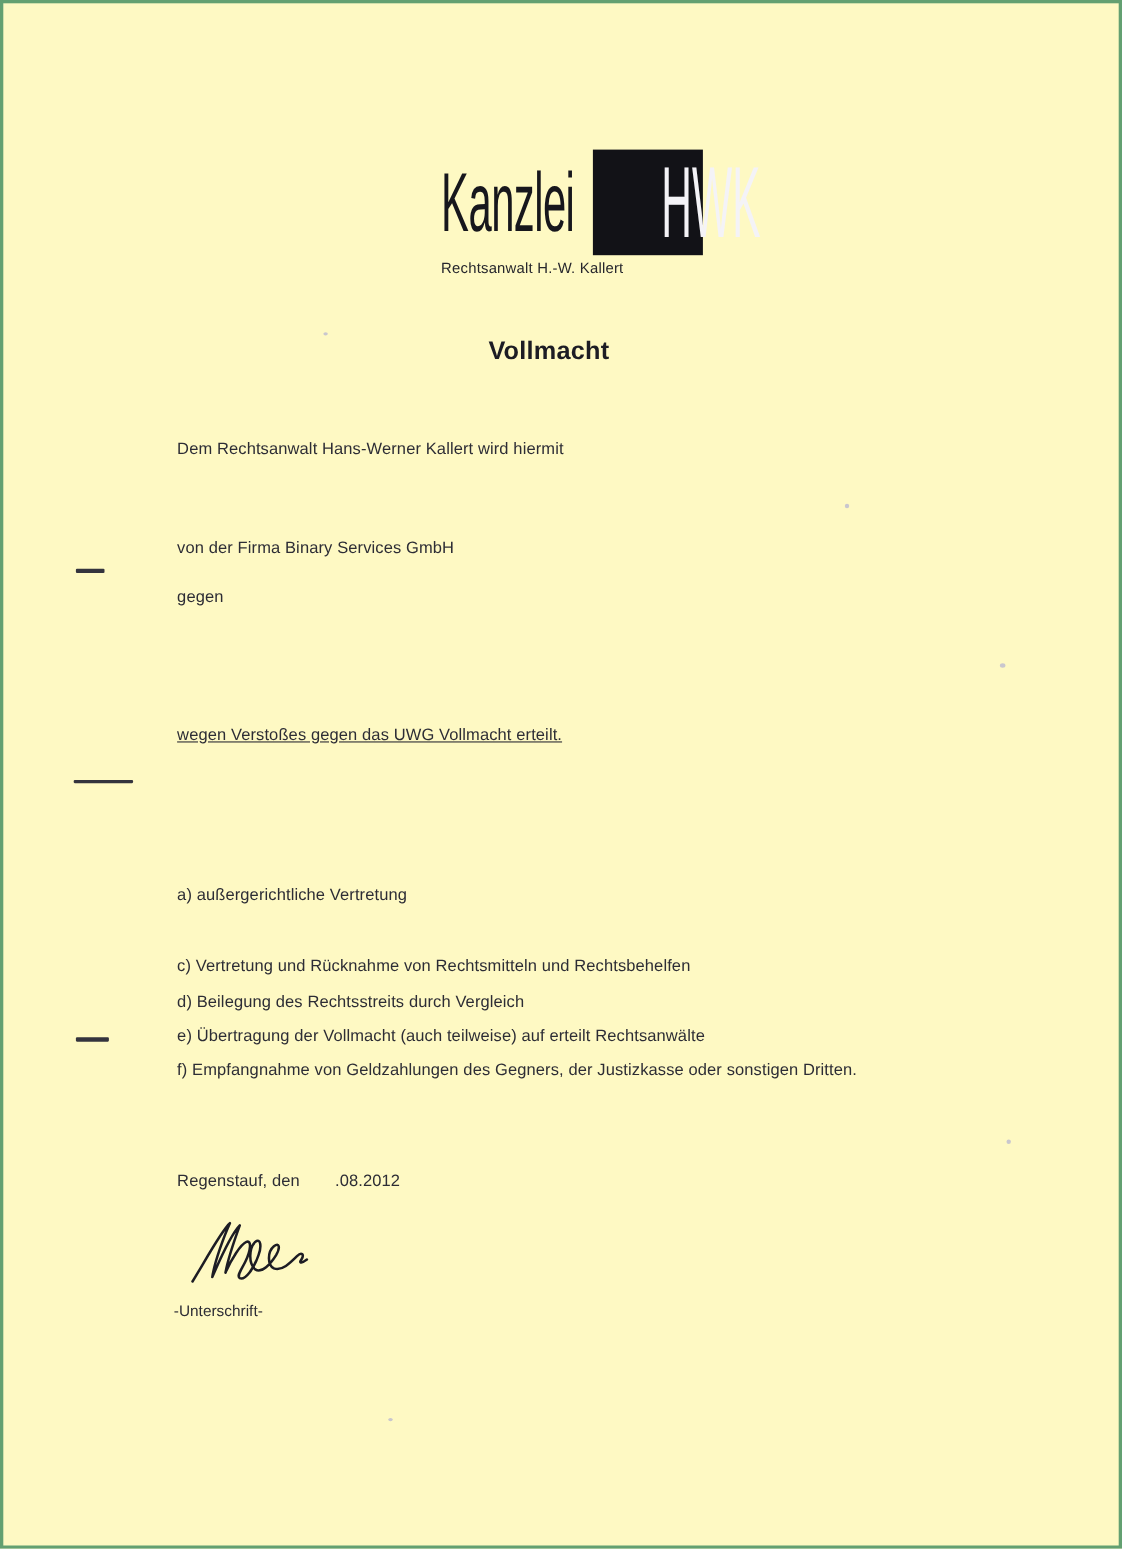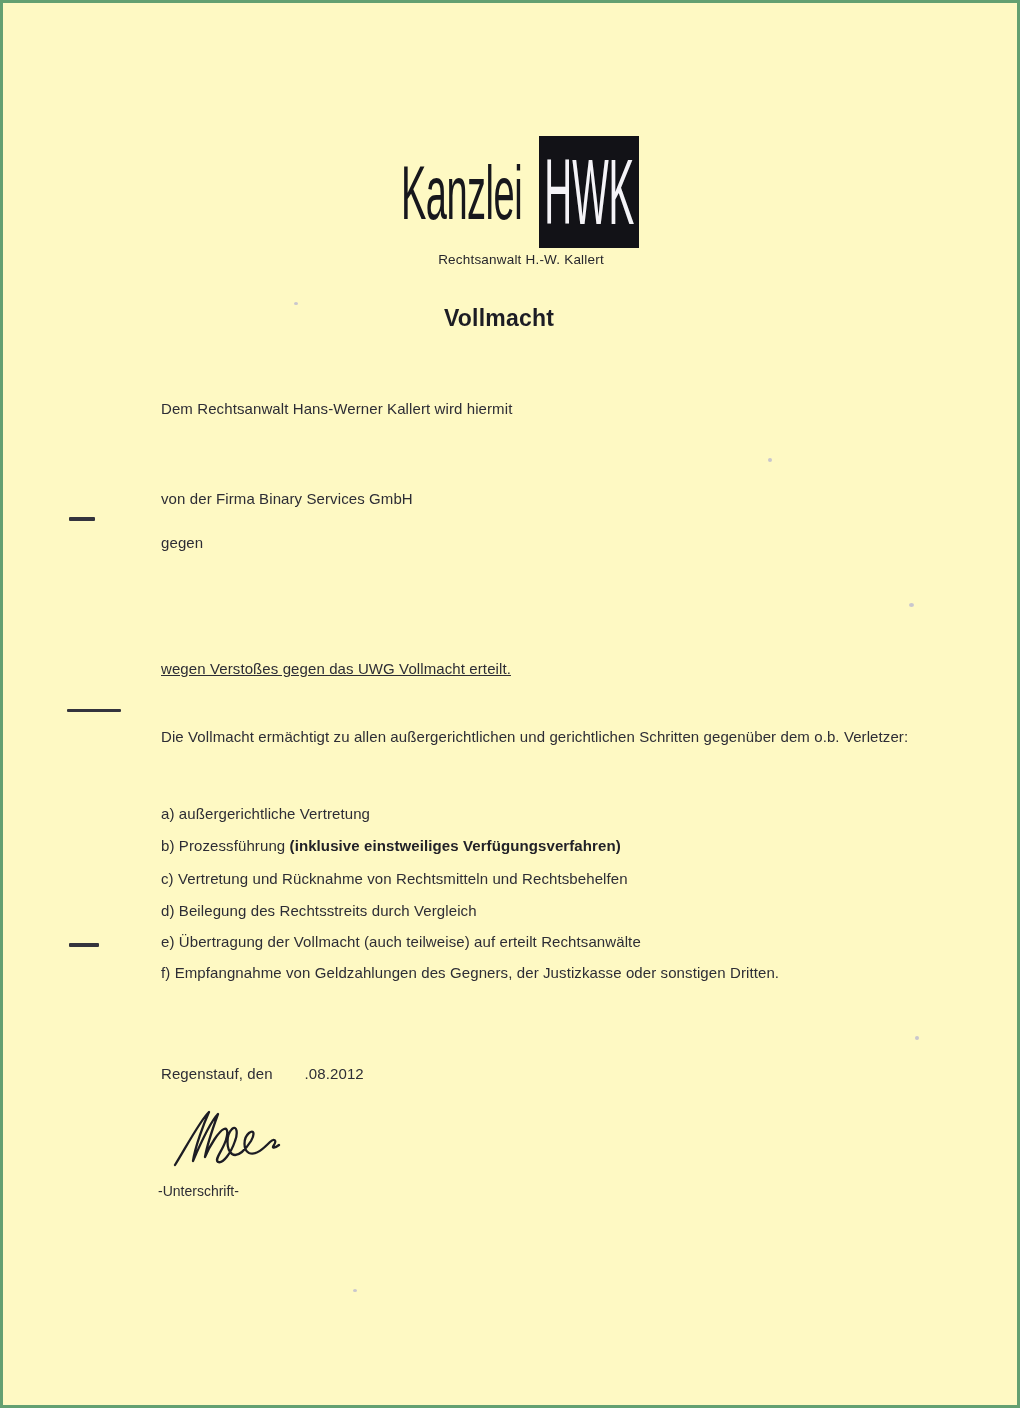--- a/index.html
+++ b/index.html
@@ -29,39 +29,38 @@
     font-size: 76px;
     font-weight: 400;
     letter-spacing: -1px;
     color: #17171c;
     transform: scaleX(0.50);
     transform-origin: left center;
     white-space: nowrap;
   }
   .brand-badge {
     width: 100px;
-    height: 112px;
+    height: 96px;
     background: #121217;
     display: flex;
     align-items: center;
-    justify-content: center;
+    justify-content: flex-start;
     margin-left: 8px;
   }
   .brand-badge span {
     display: inline-block;
     font-size: 92px;
     font-weight: 400;
     color: #f4f3f7;
     transform: scaleX(0.42);
     transform-origin: center center;
     white-space: nowrap;
   }
   .letterhead-subtitle {
     margin-top: 4px;
-    text-align: center;
     font-size: 13.5px;
     letter-spacing: 0.2px;
     color: #26262c;
     width: 240px;
   }
 
   .doc-title {
     width: 992px;
     text-align: center;
     font-size: 23px;
@@ -110,24 +109,22 @@
     </div>
     <div class="letterhead-subtitle">Rechtsanwalt H.-W. Kallert</div>
   </div>
 
   <div class="abs doc-title" style="left:0px; top:302px;">Vollmacht</div>
 
   <div class="abs line" style="left:158px; top:397px;">Dem Rechtsanwalt Hans-Werner Kallert wird hiermit</div>
   <div class="abs line" style="left:158px; top:487px;">von der Firma Binary Services GmbH</div>
   <div class="abs line" style="left:158px; top:531px;">gegen</div>
   <div class="abs line" style="left:158px; top:657px;text-decoration:underline;">wegen Verstoßes gegen das UWG Vollmacht erteilt.</div>
-  <div class="abs line" style="left:158px; top:725px;">Die Vollmacht ermächtigt zu allen außergerichtlichen und gerichtlichen Schritten gegenüber dem o.b. Verletzer:</div>
 
   <div class="abs line" style="left:158px; top:802px;"><span>a) außergerichtliche Vertretung</span><b></b></div>
-  <div class="abs line" style="left:158px; top:834px;"><span>b) Prozessführung </span><b>(inklusive einstweiliges Verfügungsverfahren)</b></div>
   <div class="abs line" style="left:158px; top:867px;"><span>c) Vertretung und Rücknahme von Rechtsmitteln und Rechtsbehelfen</span><b></b></div>
   <div class="abs line" style="left:158px; top:899px;"><span>d) Beilegung des Rechtsstreits durch Vergleich</span><b></b></div>
   <div class="abs line" style="left:158px; top:930px;"><span>e) Übertragung der Vollmacht (auch teilweise) auf erteilt Rechtsanwälte</span><b></b></div>
   <div class="abs line" style="left:158px; top:961px;"><span>f) Empfangnahme von Geldzahlungen des Gegners, der Justizkasse oder sonstigen Dritten.</span><b></b></div>
 
   <div class="abs line date-row" style="left:158px; top:1062px;justify-content:center;">
     <span>Regenstauf, den</span>
     <span class="date-gap"></span>
     <span>.08.2012</span>
   </div>

